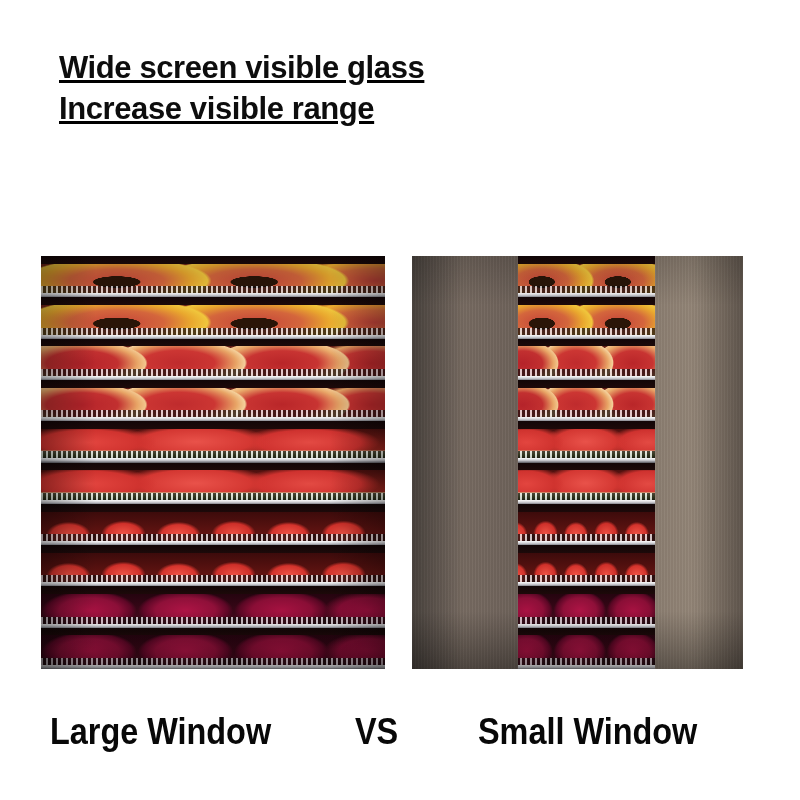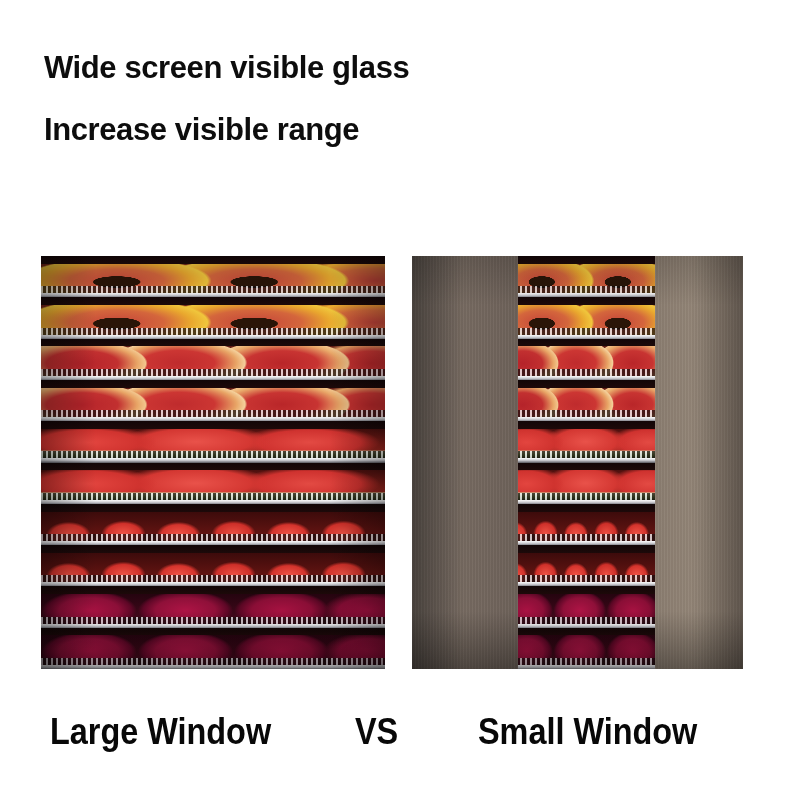--- a/index.html
+++ b/index.html
@@ -5,30 +5,30 @@
   html,body{margin:0;padding:0;}
   body{
     width:800px;height:800px;
     background:#ffffff;
     font-family:"Liberation Sans", sans-serif;
     overflow:hidden;
     position:relative;
   }
 
   
-  #headings{ position:absolute; left:44px; top:52px; }
+  #headings{ position:absolute; left:59px; top:52px;text-decoration:underline; }
   .headline{
     font-size:31px;
     font-weight:bold;
     color:#0d0d0d;
     letter-spacing:-0.4px;
     line-height:1.0;
     white-space:nowrap;
   }
-  #headline-2{ margin-top:31px; }
+  #headline-2{ margin-top:10px; }
 
   
   #photos{
     position:absolute;
     left:0px; top:256px;
     width:800px; height:413px;
   }
 
   .photo{
     position:absolute;

